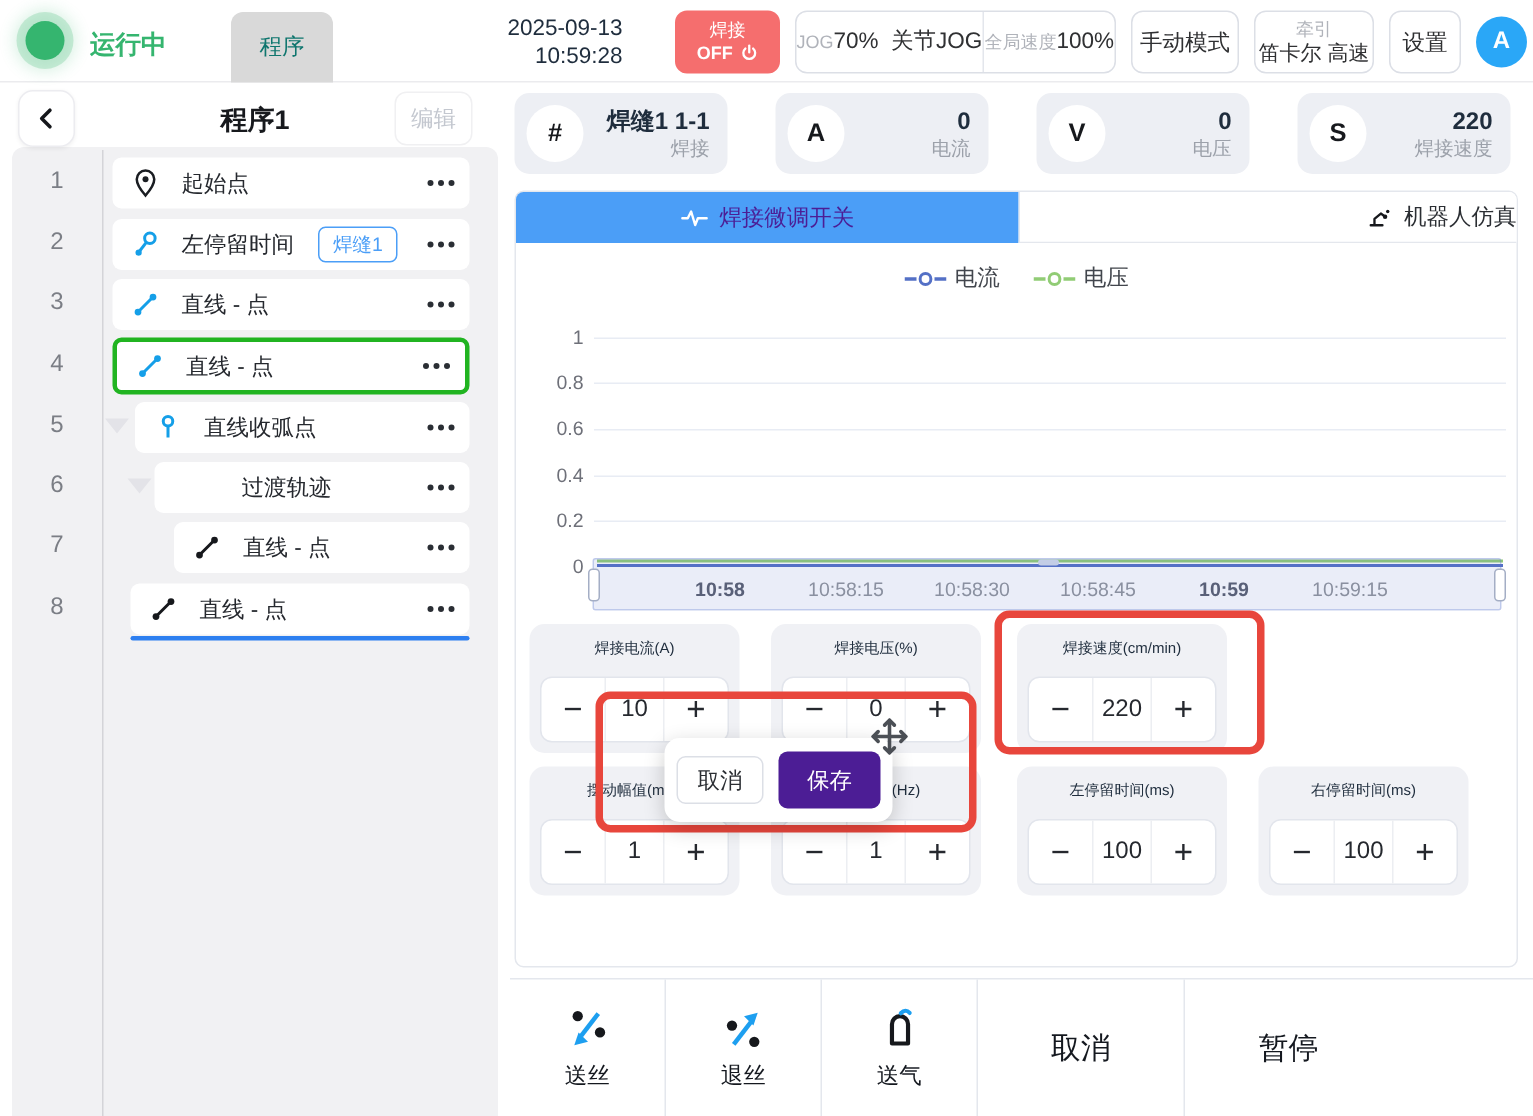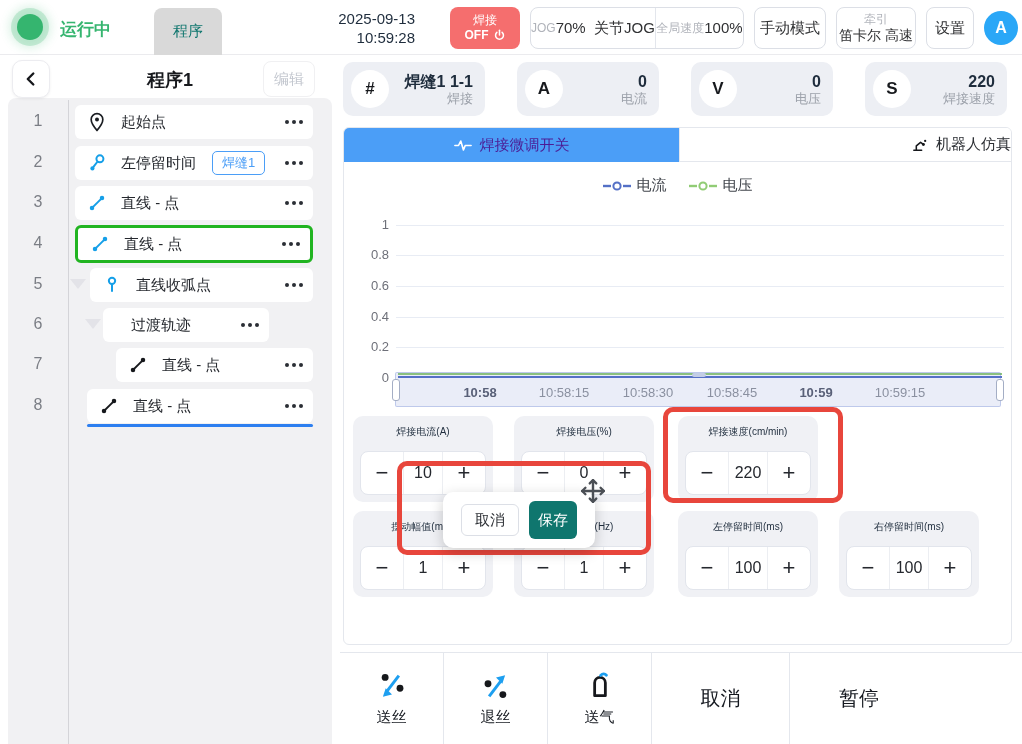--- a/index.html
+++ b/index.html
@@ -71,21 +71,21 @@
   .pcard { position:absolute; width:140px; height:86px; background:#f0f1f5; border-radius:10px; }
   .plab { margin-top:9px; text-align:center; font-size:10px; color:#1f2d3d; white-space:nowrap; }
   .stepper { position:absolute; left:7px; right:7px; bottom:7px; height:44px; background:#fff; border:1px solid #e2e5ec; border-radius:8px; display:flex; }
   .stp-btn { width:42px; display:flex; align-items:center; justify-content:center; font-size:22px; color:#25282e; }
   .stp-val { flex:1; display:flex; align-items:center; justify-content:center; font-size:16px; color:#25282e; border-left:1px solid #eceef2; border-right:1px solid #eceef2; }
 
   
   .redbox { position:absolute; border:5px solid #e8463c; border-radius:10px; z-index:8; }
   .popup { position:absolute; left:443px; top:492px; width:152px; height:56px; background:#fff; border-radius:10px; box-shadow:0 4px 14px rgba(0,0,0,.2); z-index:9; display:flex; align-items:center; justify-content:center; gap:10px; }
   .pop-cancel { width:58px; height:32px; background:#fff; border:1px solid #dcdfe6; border-radius:6px; font-size:15px; color:#2b2e33; display:flex; align-items:center; justify-content:center; }
-  .pop-save { width:48px; height:38px; background:#0f766e; border:none; border-radius:6px; font-size:15px; color:#fff; display:flex; align-items:center; justify-content:center; }
+  .pop-save { width:68px; height:38px; background:#4c1d95; border:none; border-radius:6px; font-size:15px; color:#fff; display:flex; align-items:center; justify-content:center; }
   .movecur { position:absolute; left:580px; top:478px; z-index:10; }
 
   
   .bbar { position:absolute; left:340px; top:652px; width:682px; height:92px; border-top:1px solid #e4e7ed; background:#fff; display:flex; }
   .bcell { border-right:1px solid #e4e7ed; display:flex; flex-direction:column; align-items:center; justify-content:center; gap:6px; }
   .bcell:last-child { border-right:none; }
   .bcell .blab { font-size:15px; color:#14181f; }
   .btxt { display:flex; align-items:center; justify-content:center; font-size:20px; color:#14181f; }
 </style>
 </head>
@@ -223,21 +223,21 @@
       </span>
     <span class="slabel">直线收弧点</span>
     <span class="sdots">
         <i></i>
         <i></i>
         <i></i>
       </span>
   </div>
 
   <div class="tri" style="left:85px;top:319px"></div>
-  <div class="scard" style="left:103px;top:308px;width:166px;padding-left:28px">
+  <div class="scard" style="left:103px;top:308px;width:210px;padding-left:58px">
     <span class="slabel">过渡轨迹</span>
     <span class="sdots">
         <i></i>
         <i></i>
         <i></i>
       </span>
   </div>
 
   <div class="scard" style="left:116px;top:348px;width:197px">
     <span class="sicon">

